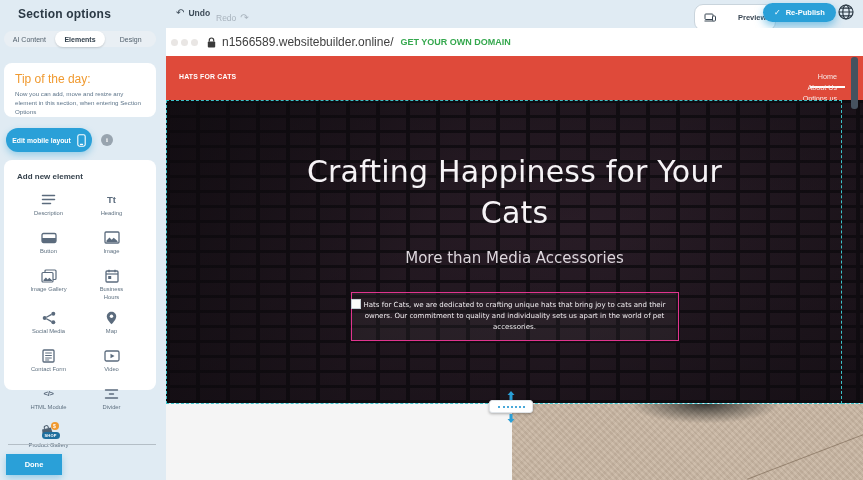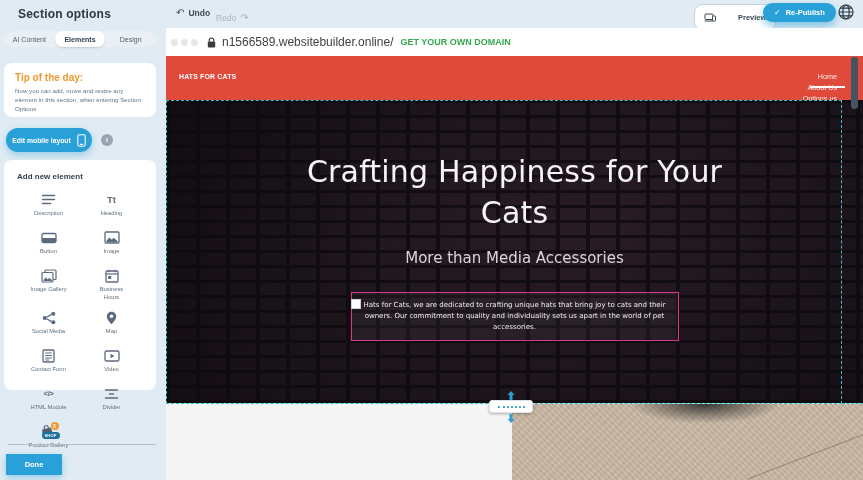--- a/index.html
+++ b/index.html
@@ -30,21 +30,21 @@
 
   
   .tabs { left:4px; top:31px; width:152px; height:16px; background:#e9eff4; border-radius:8px;
     display:flex; align-items:stretch; }
   .tab { flex:1; display:flex; align-items:center; justify-content:center; font-size:7px;
     color:#53616d; cursor:pointer; border-radius:8px; }
   .tab.active { background:#fff; box-shadow:0 1px 2px rgba(0,0,0,.15); font-weight:bold; color:#33414d; }
 
   .tip-card { left:4px; top:63px; width:152px; height:54px; background:#fff; border-radius:8px;
     padding:9px 11px; }
-  .tip-title { font-size:10px; font-weight:bold; color:#f09a30; }
+  .tip-title { font-size:12px; font-weight:normal; color:#f09a30; }
   .tip-body { margin-top:4px; font-size:6.2px; line-height:1.45; color:#5d7489; }
 
   .edit-mobile-btn { left:6px; top:128px; width:86px; height:24px; border-radius:12px; background:#2aa0d8;
     color:#fff; display:flex; align-items:center; justify-content:center; gap:6px; font-size:6.8px;
     font-weight:bold; cursor:pointer; box-shadow:0 3px 7px rgba(42,160,216,.4); }
   .info-btn { left:101px; top:134px; width:12px; height:12px; border-radius:50%; background:#98a4af;
     color:#fff; font-size:7px; font-weight:bold; display:flex; align-items:center; justify-content:center;
     font-family:"Liberation Serif",serif; cursor:pointer; }
 
   .add-card { left:4px; top:160px; width:152px; height:230px; background:#fff; border-radius:8px;

